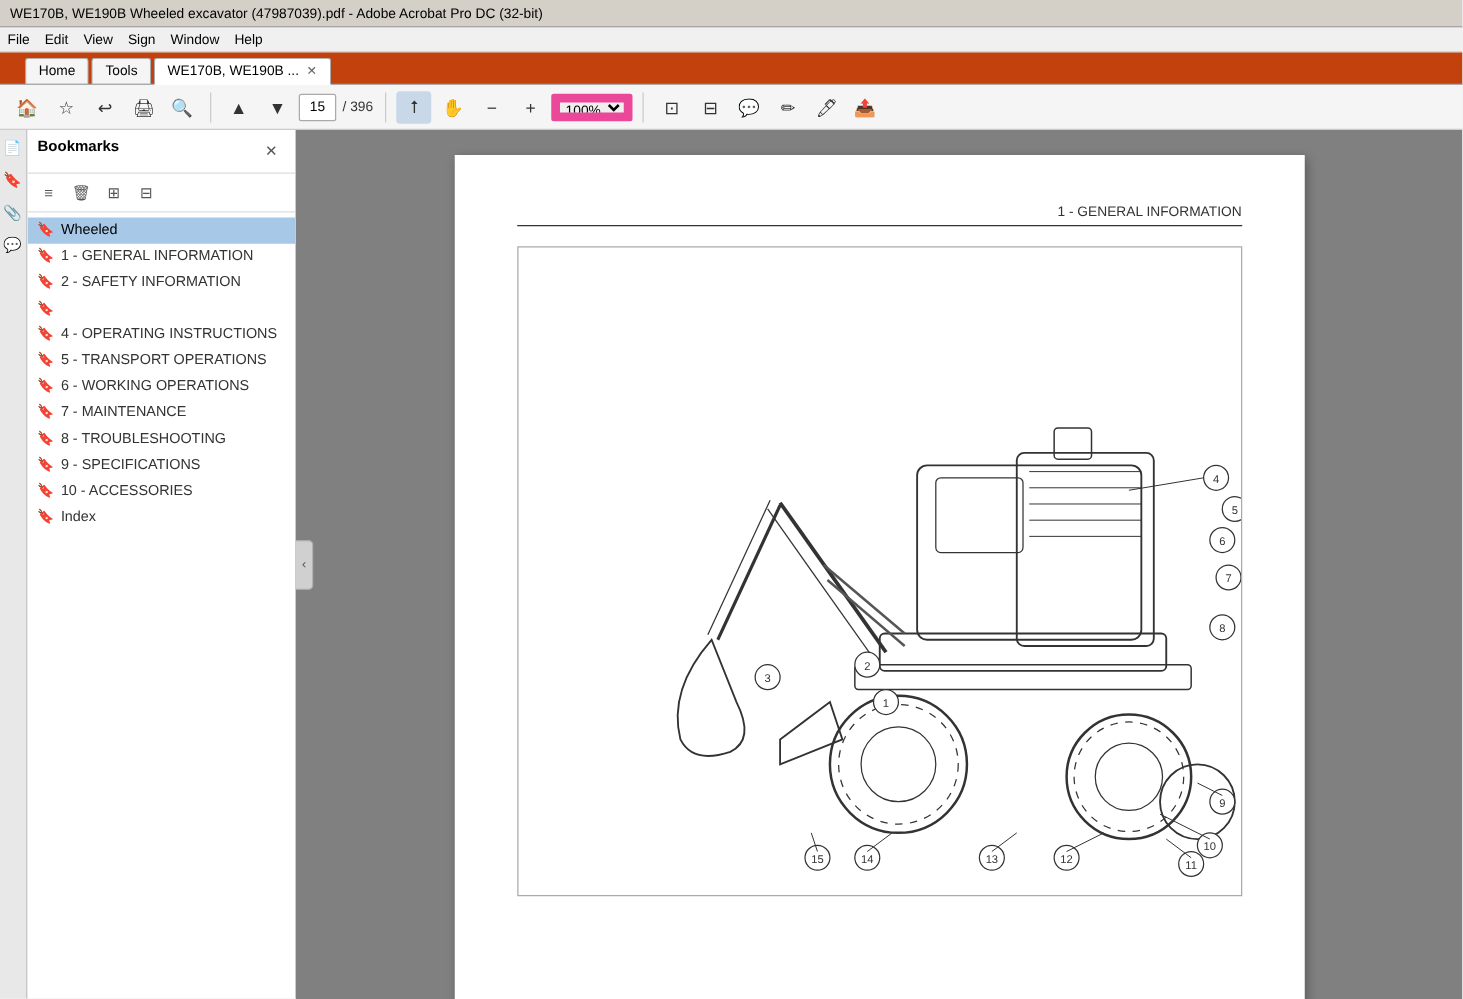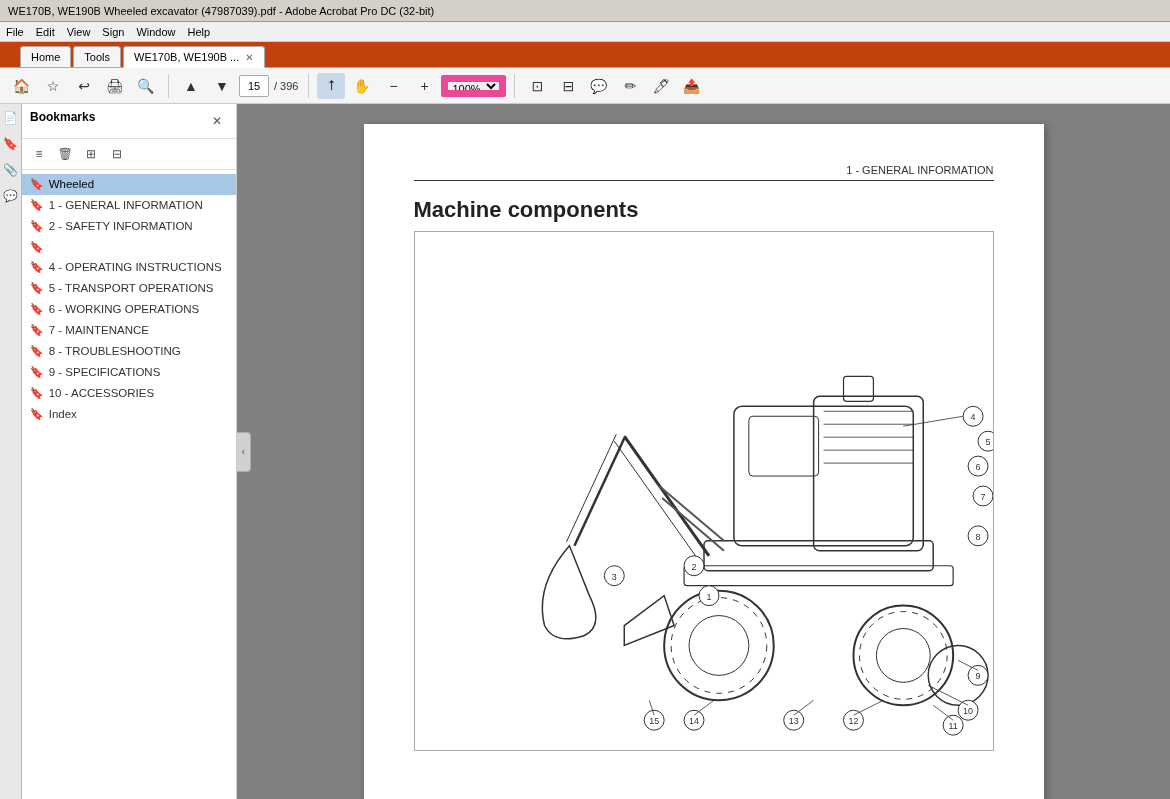--- a/index.html
+++ b/index.html
@@ -442,21 +442,20 @@
   </div>
 
   <div class="pdf-area">
     <div class="collapse-handle">‹</div>
 
     <div class="pdf-page">
       <div class="pdf-header-line">
         <span>1 - GENERAL INFORMATION</span>
       </div>
 
-      <div class="pdf-title">Machine components</div>
 
       <div class="pdf-image-container">
         <svg viewBox="0 0 580 490" width="580" height="490" xmlns="http://www.w3.org/2000/svg">
 
           <rect x="320" y="160" width="180" height="140" rx="8" fill="none" stroke="#333" stroke-width="1.5"></rect>
 
           <rect x="335" y="170" width="70" height="60" rx="4" fill="none" stroke="#333" stroke-width="1"></rect>
 
           <rect x="400" y="150" width="110" height="155" rx="6" fill="none" stroke="#333" stroke-width="1.5"></rect>
 

